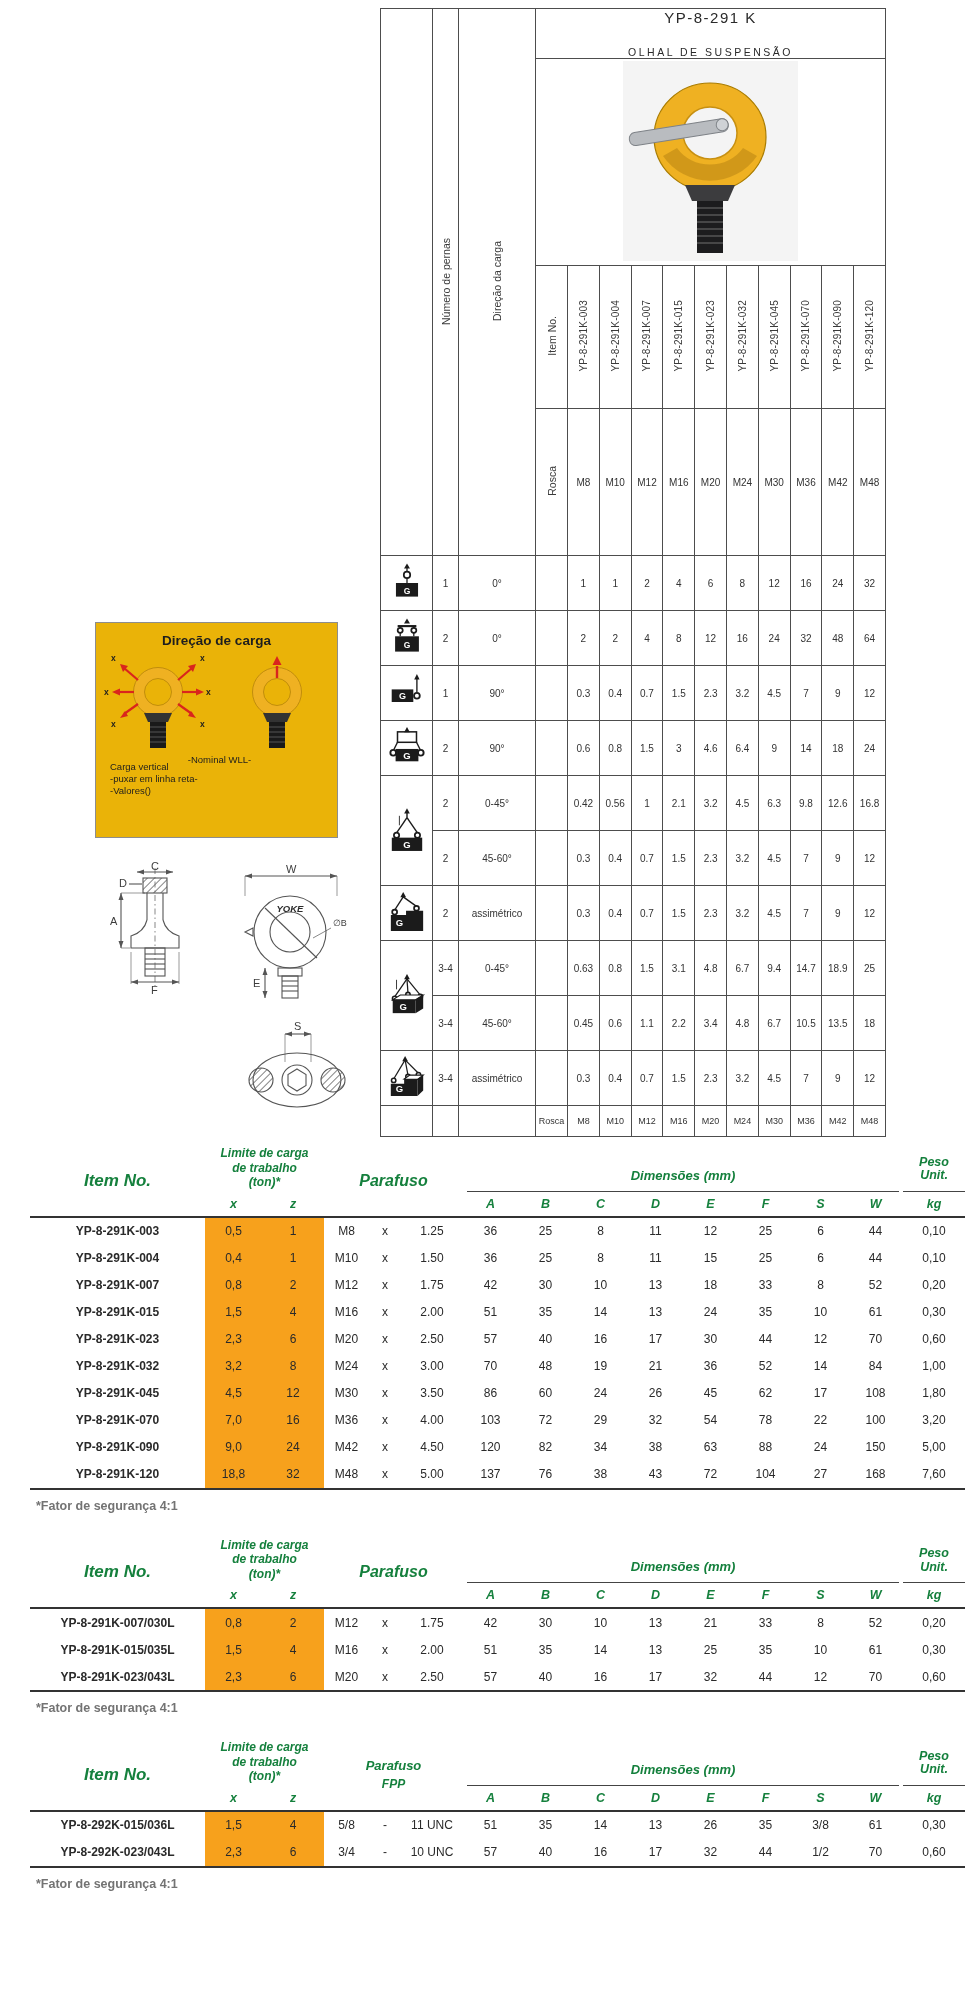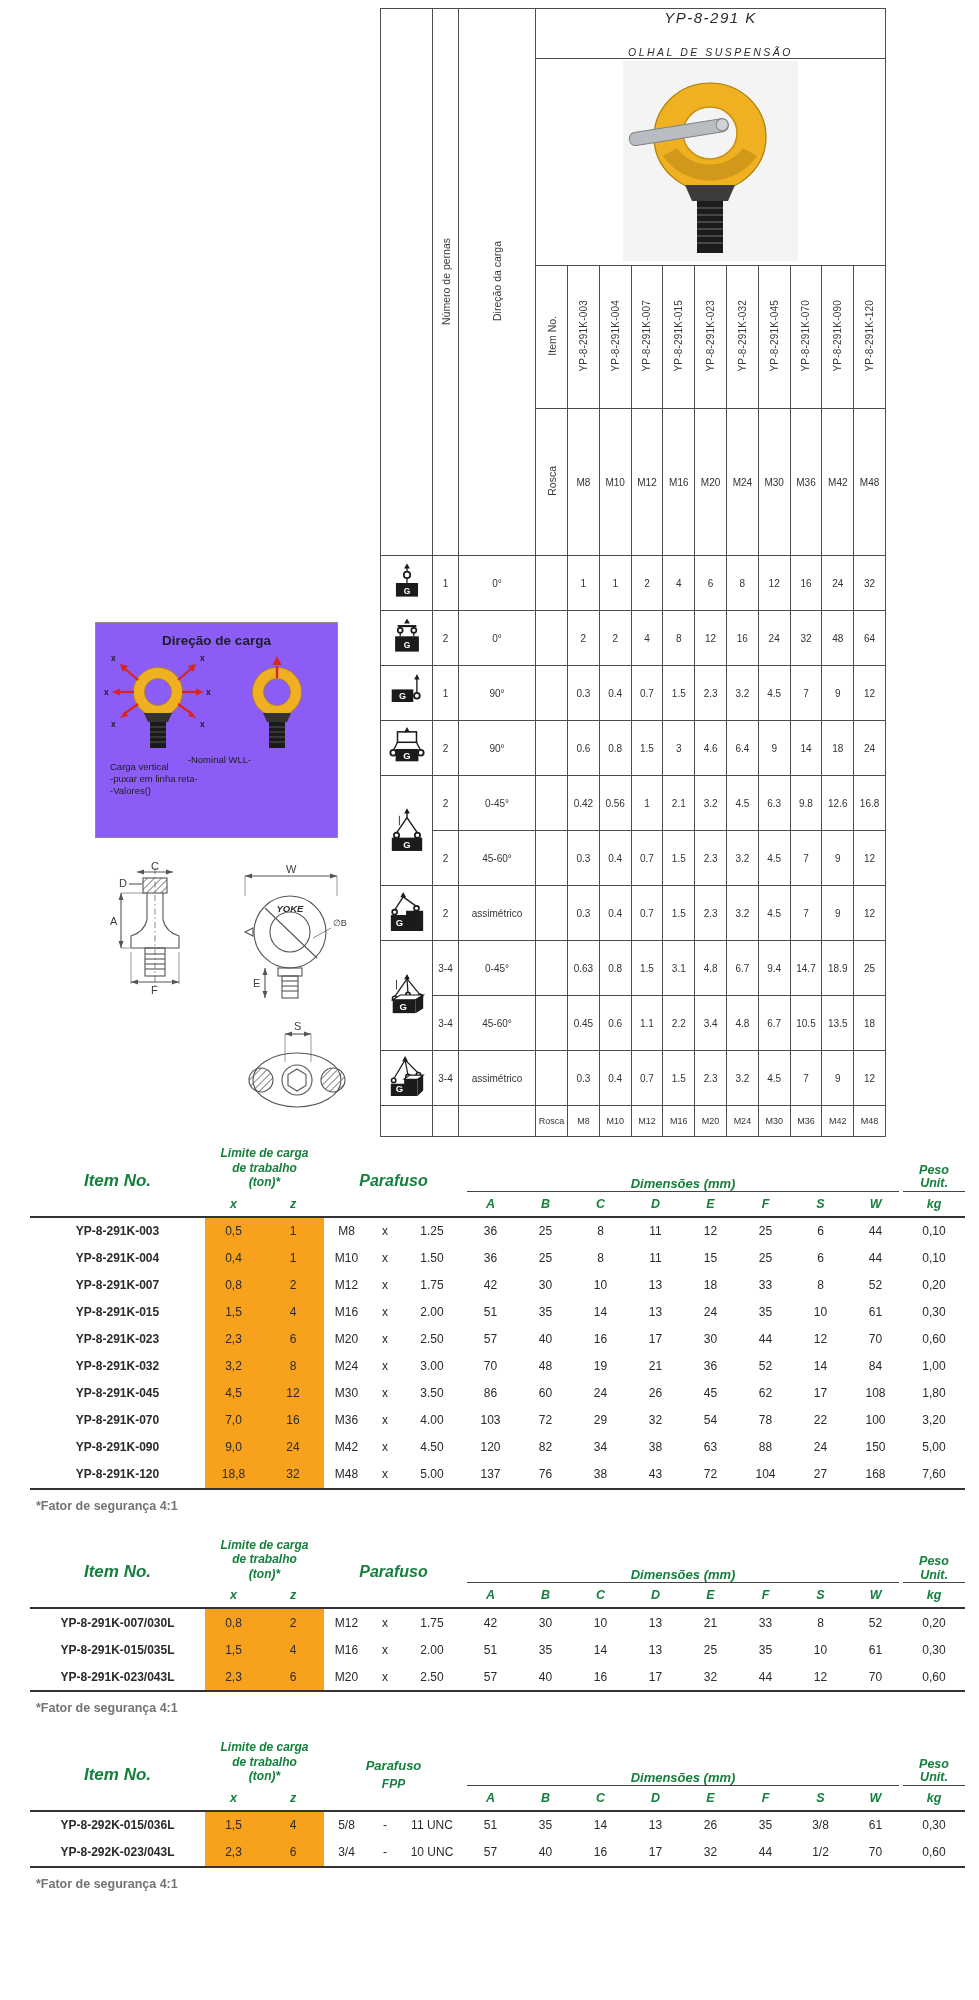--- a/index.html
+++ b/index.html
@@ -3,36 +3,36 @@
 <meta charset="utf-8">
 <style>
   html,body{margin:0;padding:0;}
   body{width:979px;height:2000px;position:relative;background:#fff;
        font-family:"Liberation Sans", sans-serif;color:#222;}
   .page{position:absolute;inset:0;}
 
   
   .toptable{position:absolute;left:380px;top:8px;width:506px;border-collapse:collapse;table-layout:fixed;}
   .toptable td{border:1px solid #4d4d4d;text-align:center;vertical-align:middle;padding:0;font-size:10px;color:#333;}
-  .toptable .title-cell{height:46px;font-style:italic;}
+  .toptable .title-cell{height:46px;}
   .tt-title{font-size:15px;letter-spacing:1.5px;color:#2a2a2a;}
   .tt-sub{font-size:10.5px;letter-spacing:2.5px;color:#2a2a2a;margin-top:20px;}
   .r-photo td{height:206px;}
   .r-items td{height:142px;}
   .r-thead td{height:146px;font-size:10px;}
   .br td{height:54px;}
   .r-tfoot td{height:30px;font-size:9px;}
   .rot{writing-mode:vertical-rl;transform:rotate(180deg);white-space:nowrap;font-size:10.5px;color:#3a3a3a;display:inline-block;}
   .rot-item{font-size:10px;letter-spacing:.2px;}
   .c-dir{font-size:10px;}
   .gtxt{fill:#fff;font-size:10px;font-weight:bold;text-anchor:middle;font-family:"Liberation Sans",sans-serif;}
   .ic{display:block;margin:2px auto;}
 
   
-  .dirbox{position:absolute;left:95px;top:622px;width:243px;height:216px;background:#8b5cf6;
+  .dirbox{position:absolute;left:95px;top:622px;width:243px;height:216px;background:#eab308;
           border:1.5px solid #8d8d8d;box-sizing:border-box;}
   .dirbox-title{text-align:center;font-weight:bold;font-size:13.5px;color:#1e1e1e;margin-top:10px;}
   .dirbolts{display:flex;justify-content:space-between;padding:2px 6px 0 6px;}
   .dir-cap-left{font-size:9.5px;color:#1e1e1e;text-align:center;margin-top:-4px;}
   .dir-cap-right{font-size:9.5px;color:#1e1e1e;text-align:left;line-height:12px;margin-top:-4px;}
   .caps{display:flex;justify-content:space-between;padding:0 8px 0 14px;flex-direction:column;}
   .xlab{fill:#1e1e1e;font-size:8.5px;font-weight:bold;font-family:"Liberation Sans",sans-serif;}
   .y-stroke{stroke:var(--ring_yellow);}
   .red-stroke{stroke:var(--arrow_red);}
   .red-fill{fill:var(--arrow_red);}
@@ -46,21 +46,21 @@
   .dtables{position:absolute;left:30px;top:1146px;width:935px;}
   .dtable{width:935px;border-collapse:collapse;table-layout:fixed;}
   .dtable th,.dtable td{padding:0;text-align:center;}
   .dtable thead th{font-style:italic;font-weight:bold;color:#15803d;vertical-align:bottom;}
   .th-item{font-size:17px;vertical-align:middle !important;}
   .th-limit{font-size:12px;line-height:14.5px;padding-bottom:2px !important;}
   .th-bolt{font-size:16px;vertical-align:middle !important;}
   .bolt-sub{font-size:12px;margin-top:4px;}
   .bolt-sub:empty{display:none;}
   .t3 .th-bolt{font-size:13px;}
-  .th-dims div,.th-peso div{border-bottom:1.5px solid #444;padding-bottom:0;}
+  .th-dims div,.th-peso div{border-bottom:1.5px solid #444;padding-bottom:8px;}
   .th-dims div{font-size:13px;margin:0 4px;}
   .th-peso{font-size:12.5px;line-height:13.5px;}
   .th-xz,.th-dim,.th-unit{font-size:12.5px;height:24px;vertical-align:middle !important;}
   .dtable thead tr.hr2 th{border-bottom:2px solid #333;}
   .dtable thead th.rs{border-bottom:2px solid #333;}
   .dtable tbody td{font-size:12px;height:27px;color:#2a2a2a;vertical-align:middle;}
   .dtable tbody tr:last-child td{border-bottom:2px solid #333;}
   .td-item{font-weight:bold;}
   .td-p1,.td-p3{text-align:left;}
   .td-p1{padding-left:8px;}

